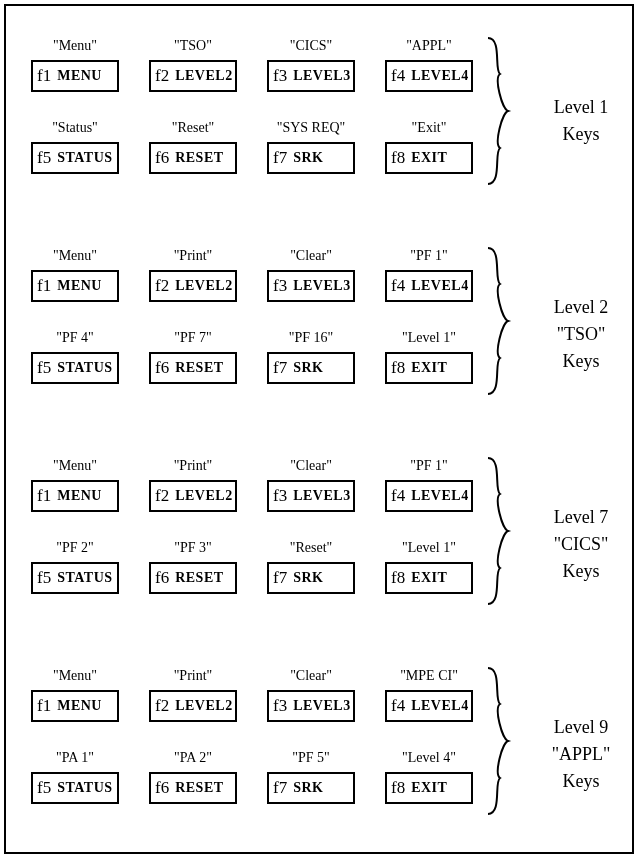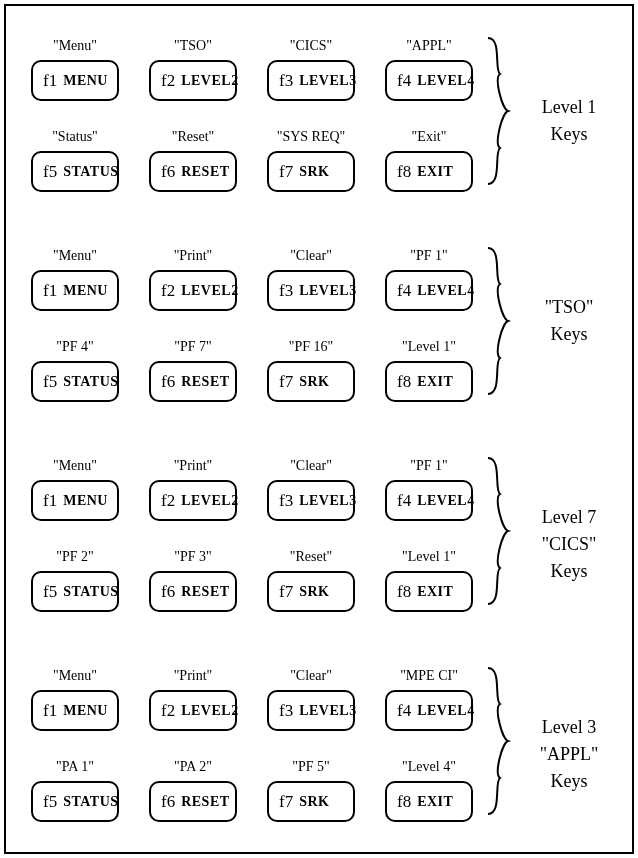--- a/index.html
+++ b/index.html
@@ -36,27 +36,27 @@
     }
     .keylabel {
       font-size: 14px;
       font-weight: normal;
       text-align: center;
       margin-bottom: 4px;
       height: 18px;
     }
     .keycap {
       border: 2px solid #000;
-      border-radius: 10px;
+      border-radius: 0;
       width: 88px;
-      height: 41px;
+      height: 32px;
       display: flex;
       flex-direction: row;
       align-items: center;
-      padding-left: 10px;
+      padding-left: 4px;
       background: #fff;
     }
     .fnum {
       font-size: 17px;
       font-weight: normal;
       margin-right: 6px;
     }
     .fword {
       font-size: 14px;
       font-weight: bold;
@@ -65,21 +65,21 @@
     .brace {
       position: absolute;
       left: 478px;
       width: 28px;
       height: 150px;
       top: -2px;
     }
     .brace svg { width: 100%; height: 100%; }
     .side-label {
       position: absolute;
-      left: 508px;
+      left: 520px;
       width: 110px;
       text-align: center;
       font-size: 18px;
       line-height: 1.5;
     }
     .row-gap { height: 28px; }
   </style>
 </head>
 <body>
 
@@ -213,20 +213,21 @@
           <div class="keycap">
             <span class="fnum">f8</span>
             <span class="fword">EXIT</span>
           </div>
         </div>
       </div>
       <div class="brace"><svg viewBox="0 0 28 150">
           <path d="M4,2 C18,2 10,34 16,38 C10,42 18,73 24,75 C18,77 10,108 16,112 C10,116 18,148 4,148" fill="none" stroke="#000" stroke-width="2"></path>
         </svg></div>
       <div class="side-label" style="top: 46px;">
+        <div>Level 2</div>
         <div>"TSO"</div>
         <div>Keys</div>
       </div>
     </div>
     <div class="level-block" style="top: 452px;">
       <div class="row" style="padding-left: 10px;">
         <div class="keycell">
           <div class="keylabel">"Menu"</div>
           <div class="keycap">
             <span class="fnum">f1</span>
@@ -354,18 +355,18 @@
           <div class="keycap">
             <span class="fnum">f8</span>
             <span class="fword">EXIT</span>
           </div>
         </div>
       </div>
       <div class="brace"><svg viewBox="0 0 28 150">
           <path d="M4,2 C18,2 10,34 16,38 C10,42 18,73 24,75 C18,77 10,108 16,112 C10,116 18,148 4,148" fill="none" stroke="#000" stroke-width="2"></path>
         </svg></div>
       <div class="side-label" style="top: 46px;">
-        <div>Level 3</div>
+        <div>Level 9</div>
         <div>"APPL"</div>
         <div>Keys</div>
       </div>
     </div>
   </div>
 
 </body></html>

